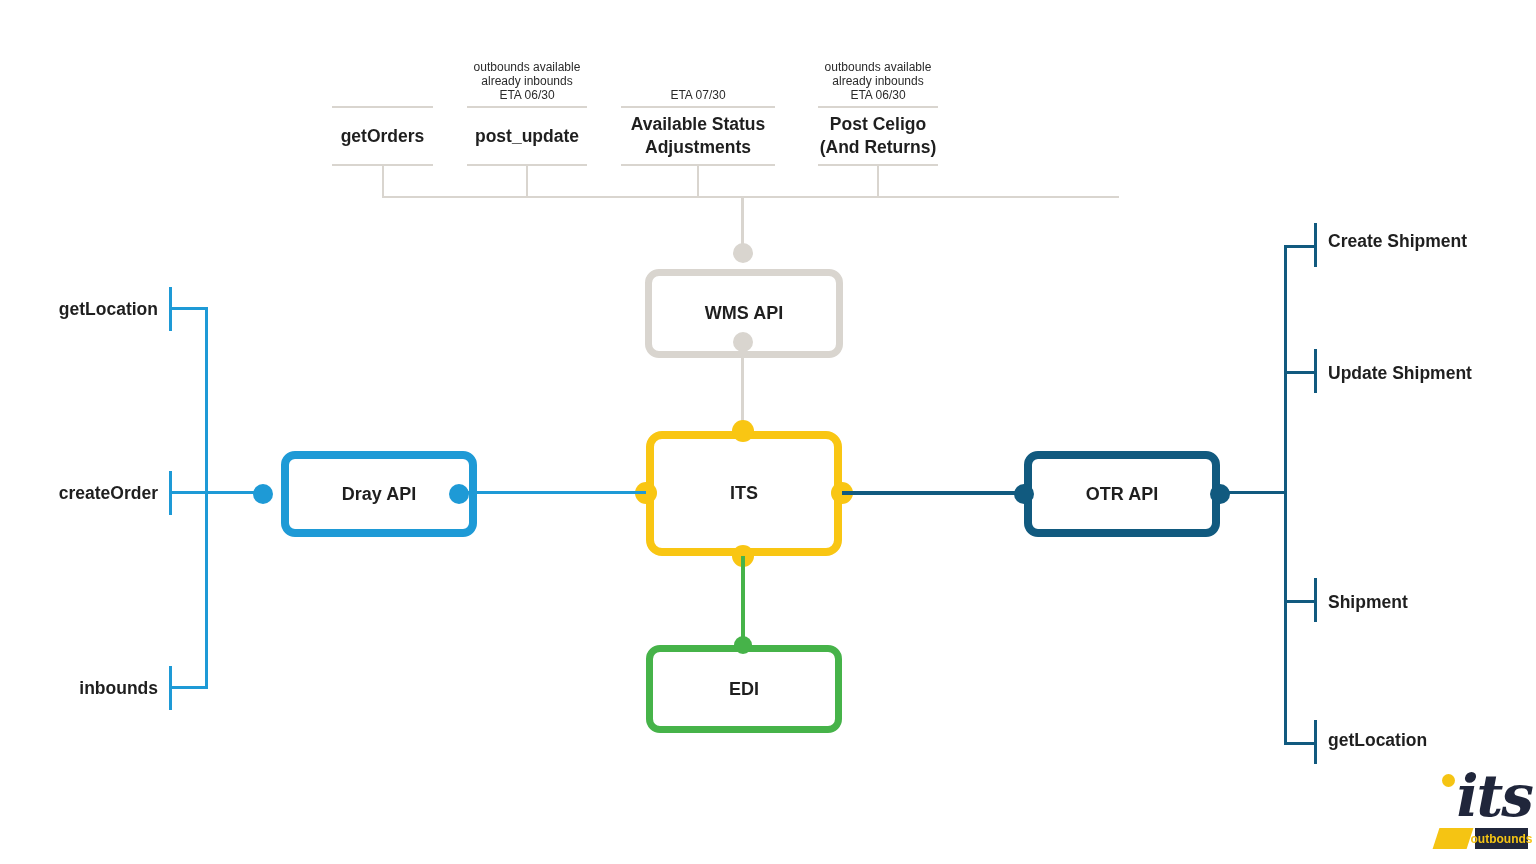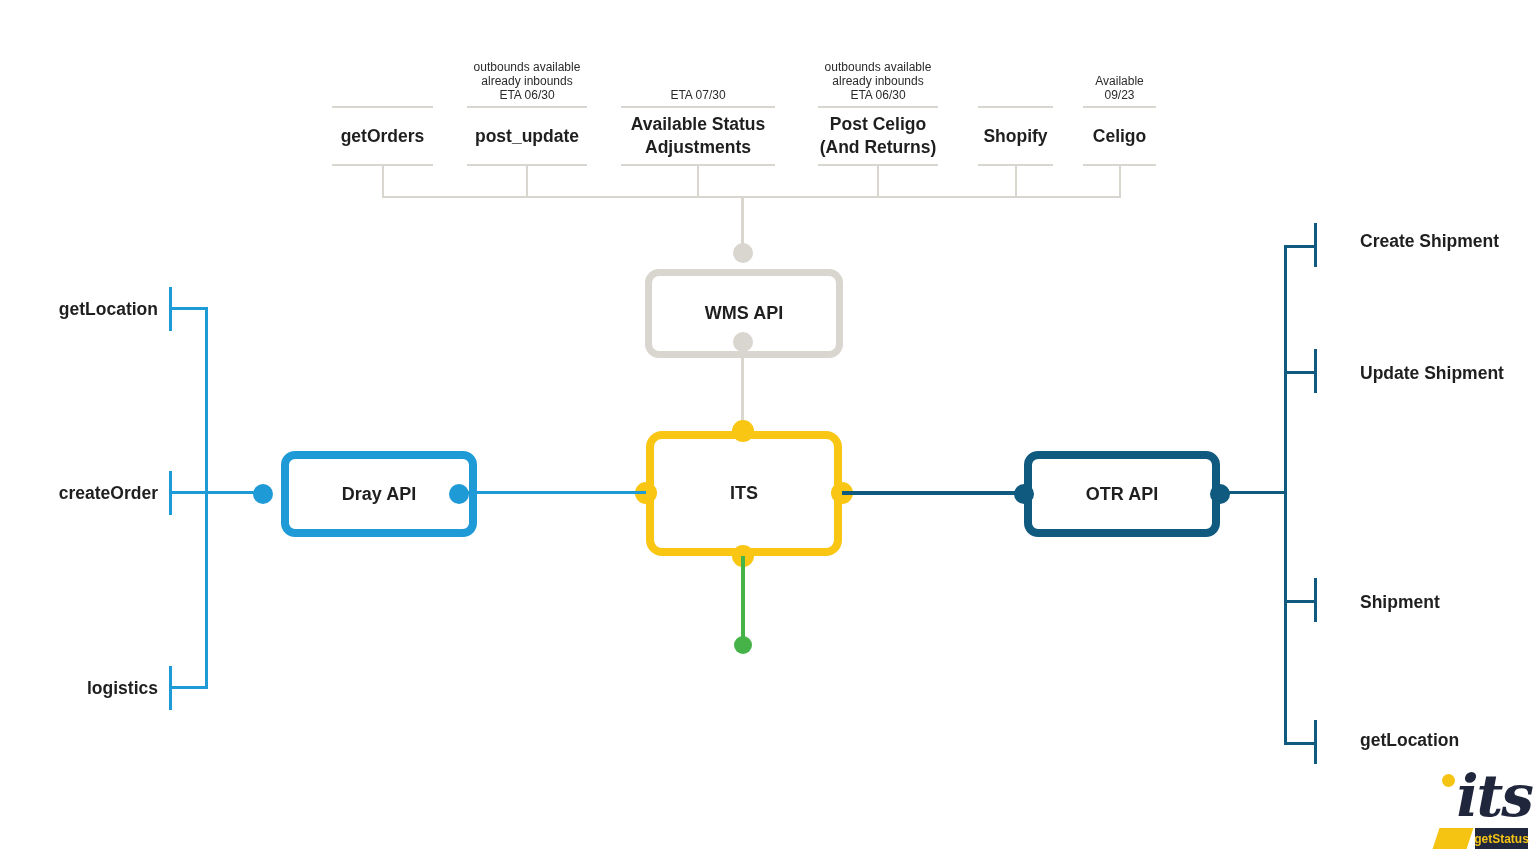--- a/index.html
+++ b/index.html
@@ -35,21 +35,21 @@
   .node{position:absolute;background:#fff;display:flex;align-items:center;justify-content:center;
     font-weight:700;font-size:18px;color:var(--tx);}
   .node.wms{border:7px solid var(--gy);border-radius:14px;}
   .node.its{border:8px solid var(--yl);border-radius:16px;}
   .node.dray{border:8px solid var(--lb);border-radius:14px;}
   .node.otr{border:8px solid var(--db);border-radius:14px;justify-content:center;}
   .node.edi{border:7px solid var(--gn);border-radius:14px;}
 
   .side-label{position:absolute;font-weight:700;font-size:17.5px;height:24px;line-height:24px;}
   .side-label.l{left:0;width:158px;text-align:right;}
-  .side-label.r{left:1360px;text-align:left;}
+  .side-label.r{left:1328px;text-align:left;}
 
   
   .logo{position:absolute;left:1398px;top:766px;width:138px;height:96px;}
   .logo-word{position:absolute;right:4px;top:0;font-family:"DejaVu Serif", serif;
     font-style:italic;font-weight:700;font-size:58px;line-height:60px;color:var(--navy);letter-spacing:-2px;}
   .logo-dot{position:absolute;left:44px;top:8px;width:13px;height:13px;border-radius:50%;background:var(--lyl);}
   .logo-bar-yellow{position:absolute;left:38px;top:62px;width:34px;height:21px;background:var(--lyl);transform:skewX(-18deg);}
   .logo-bar-navy{position:absolute;left:77px;top:62px;width:53px;height:21px;background:var(--navy);
     display:flex;align-items:center;justify-content:center;color:var(--lyl);font-weight:700;font-size:12px;}
 </style>
@@ -85,35 +85,20 @@
   <div class="tep" style="left:818px;width:120px;">
     <div class="tep-note">outbounds available
 already inbounds
 ETA 06/30</div>
     <div class="tep-line top"></div>
     <div class="tep-label">Post Celigo
 (And Returns)</div>
     <div class="tep-line bot"></div>
     <div class="tep-drop"></div>
   </div>
-  <div class="tep" style="left:978px;width:75px;">
-    <div class="tep-note"></div>
-    <div class="tep-line top"></div>
-    <div class="tep-label">Shopify</div>
-    <div class="tep-line bot"></div>
-    <div class="tep-drop"></div>
-  </div>
-  <div class="tep" style="left:1083px;width:73px;">
-    <div class="tep-note">Available
-09/23</div>
-    <div class="tep-line top"></div>
-    <div class="tep-label">Celigo</div>
-    <div class="tep-line bot"></div>
-    <div class="tep-drop"></div>
-  </div>
 
   <div class="line c-gy" style="left:383px;top:196px;width:736px;height:2px;"></div>
   <div class="line c-gy" style="left:741px;top:197px;width:3px;height:60px;"></div>
 
   <div class="node wms" style="left:645px;top:253px;width:184px;height:75px;margin-top:16px;">
     <span>WMS API</span>
   </div>
   <div class="dot c-gy" style="left:733px;top:243px;width:20px;height:20px;"></div>
   <div class="dot c-gy" style="left:733px;top:332px;width:20px;height:20px;"></div>
   <div class="line c-gy" style="left:741px;top:342px;width:3px;height:89px;"></div>
@@ -135,25 +120,28 @@
 
   <div class="node otr" style="left:1024px;top:451px;width:180px;height:70px;">
     <span>OTR API</span>
   </div>
   <div class="dot c-db" style="left:1014px;top:484px;width:20px;height:20px;"></div>
   <div class="dot c-db" style="left:1210px;top:484px;width:20px;height:20px;"></div>
   <div class="line c-db" style="left:842px;top:491px;width:182px;height:4px;"></div>
   <div class="line c-db" style="left:1220px;top:491px;width:67px;height:3px;"></div>
 
   <div class="line c-gn" style="left:741px;top:556px;width:4px;height:89px;"></div>
+  <div class="node edi" style="left:646px;top:645px;width:182px;height:74px;">
+    <span>EDI</span>
+  </div>
   <div class="dot c-gn" style="left:734px;top:636px;width:18px;height:18px;"></div>
 
   <div class="side-label l" style="top:297px;">getLocation</div>
   <div class="side-label l" style="top:481px;">createOrder</div>
-  <div class="side-label l" style="top:676px;">logistics</div>
+  <div class="side-label l" style="top:676px;">inbounds</div>
   <div class="line c-lb" style="left:169px;top:287px;width:3px;height:44px;"></div>
   <div class="line c-lb" style="left:169px;top:471px;width:3px;height:44px;"></div>
   <div class="line c-lb" style="left:169px;top:666px;width:3px;height:44px;"></div>
   <div class="line c-lb" style="left:170px;top:307px;width:38px;height:3px;"></div>
   <div class="line c-lb" style="left:170px;top:491px;width:95px;height:3px;"></div>
   <div class="line c-lb" style="left:170px;top:686px;width:38px;height:3px;"></div>
   <div class="line c-lb" style="left:205px;top:307px;width:3px;height:382px;"></div>
 
   <div class="line c-db" style="left:1284px;top:245px;width:3px;height:500px;"></div>
   <div class="line c-db" style="left:1284px;top:245px;width:32px;height:3px;"></div>
@@ -166,16 +154,16 @@
   <div class="line c-db" style="left:1314px;top:720px;width:3px;height:44px;"></div>
   <div class="side-label r" style="top:229px;">Create Shipment</div>
   <div class="side-label r" style="top:361px;">Update Shipment</div>
   <div class="side-label r" style="top:590px;">Shipment</div>
   <div class="side-label r" style="top:728px;">getLocation</div>
 
   <div class="logo">
     <div class="logo-word">its</div>
     <div class="logo-dot"></div>
     <div class="logo-bar-yellow"></div>
-    <div class="logo-bar-navy">getStatus</div>
+    <div class="logo-bar-navy">outbounds</div>
   </div>
 
 </div>
 
 </body></html>

